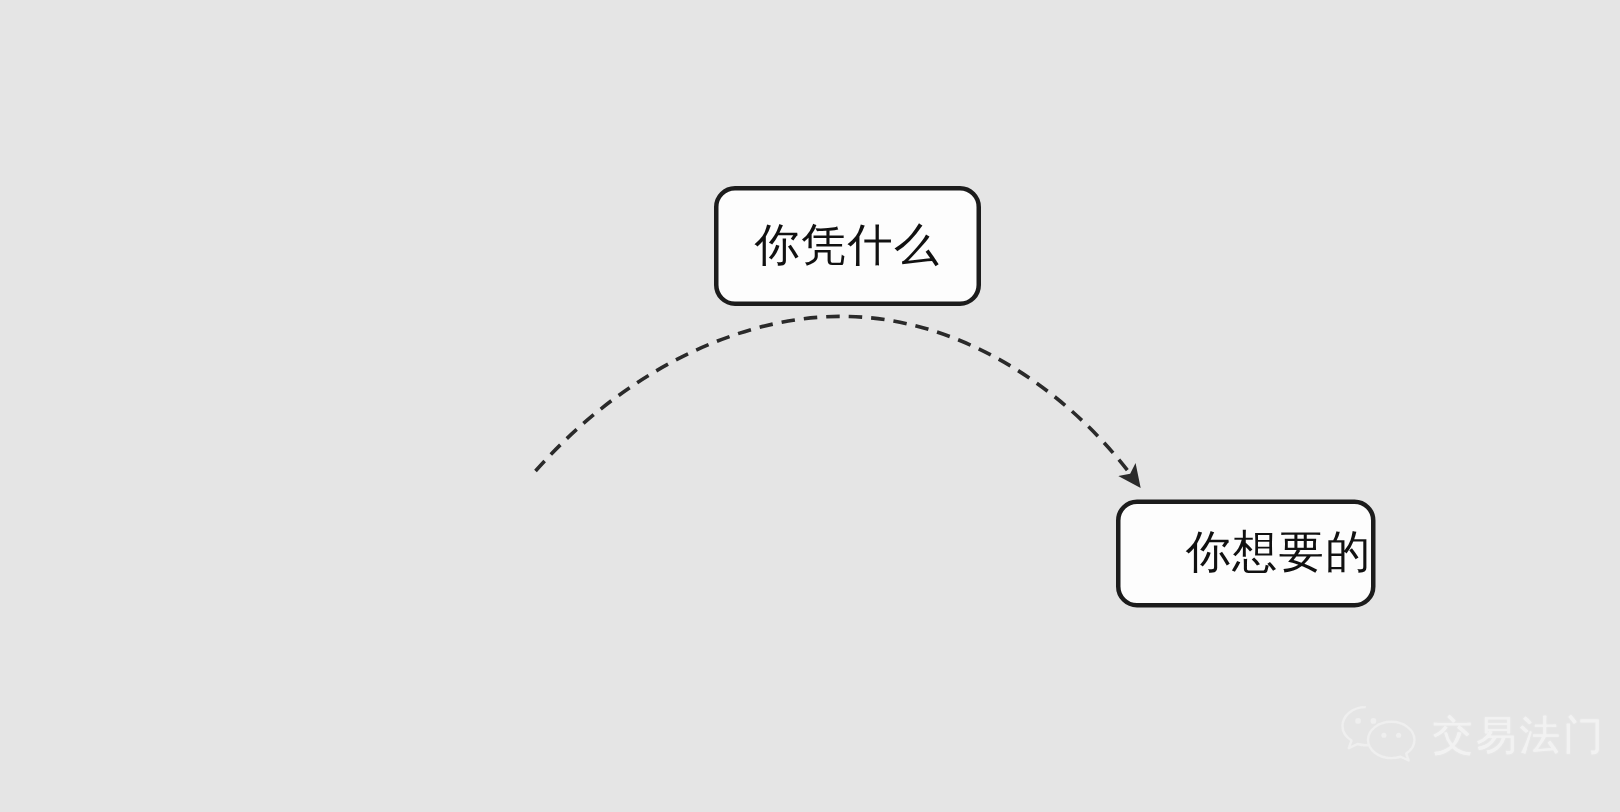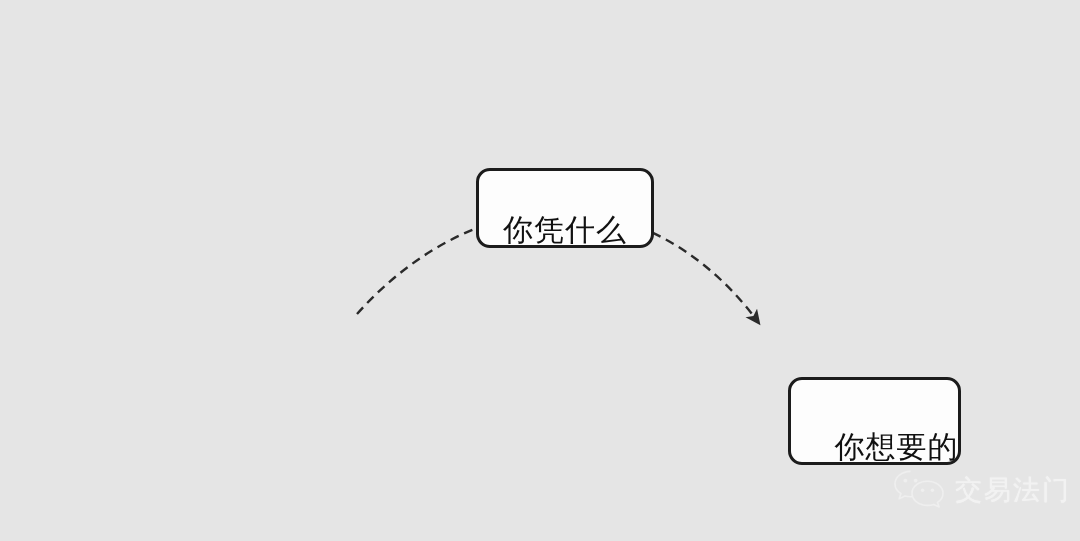--- a/index.html
+++ b/index.html
@@ -31,23 +31,22 @@
   }
 
   
   .node {
     position: absolute;
     box-sizing: border-box;
     background: #fdfdfd;
     border: 3px solid #1c1c1c;
     border-radius: 14px;
     display: flex;
-    align-items: flex-end;
+    align-items: center;
     justify-content: center;
-    margin-top: 44px;
   }
   .node-label {
     font-size: 30px;
     line-height: 1;
     color: #111111;
     letter-spacing: 1px;
     white-space: nowrap;
     font-weight: 400;
   }
 
@@ -57,24 +56,24 @@
     width: 178px;
     height: 80px;
   }
   #node-left {
     left: 167px;
     top: 322px;
     width: 206px;
     height: 79px;
   }
   #node-right {
-    left: 788px;
+    left: 744px;
     top: 333px;
     width: 173px;
-    height: 88px;
+    height: 72px;
     padding-left: 44px;
   }
 
   
   #watermark {
     position: absolute;
     left: 893px;
     top: 468px;
     display: flex;
     align-items: center;

